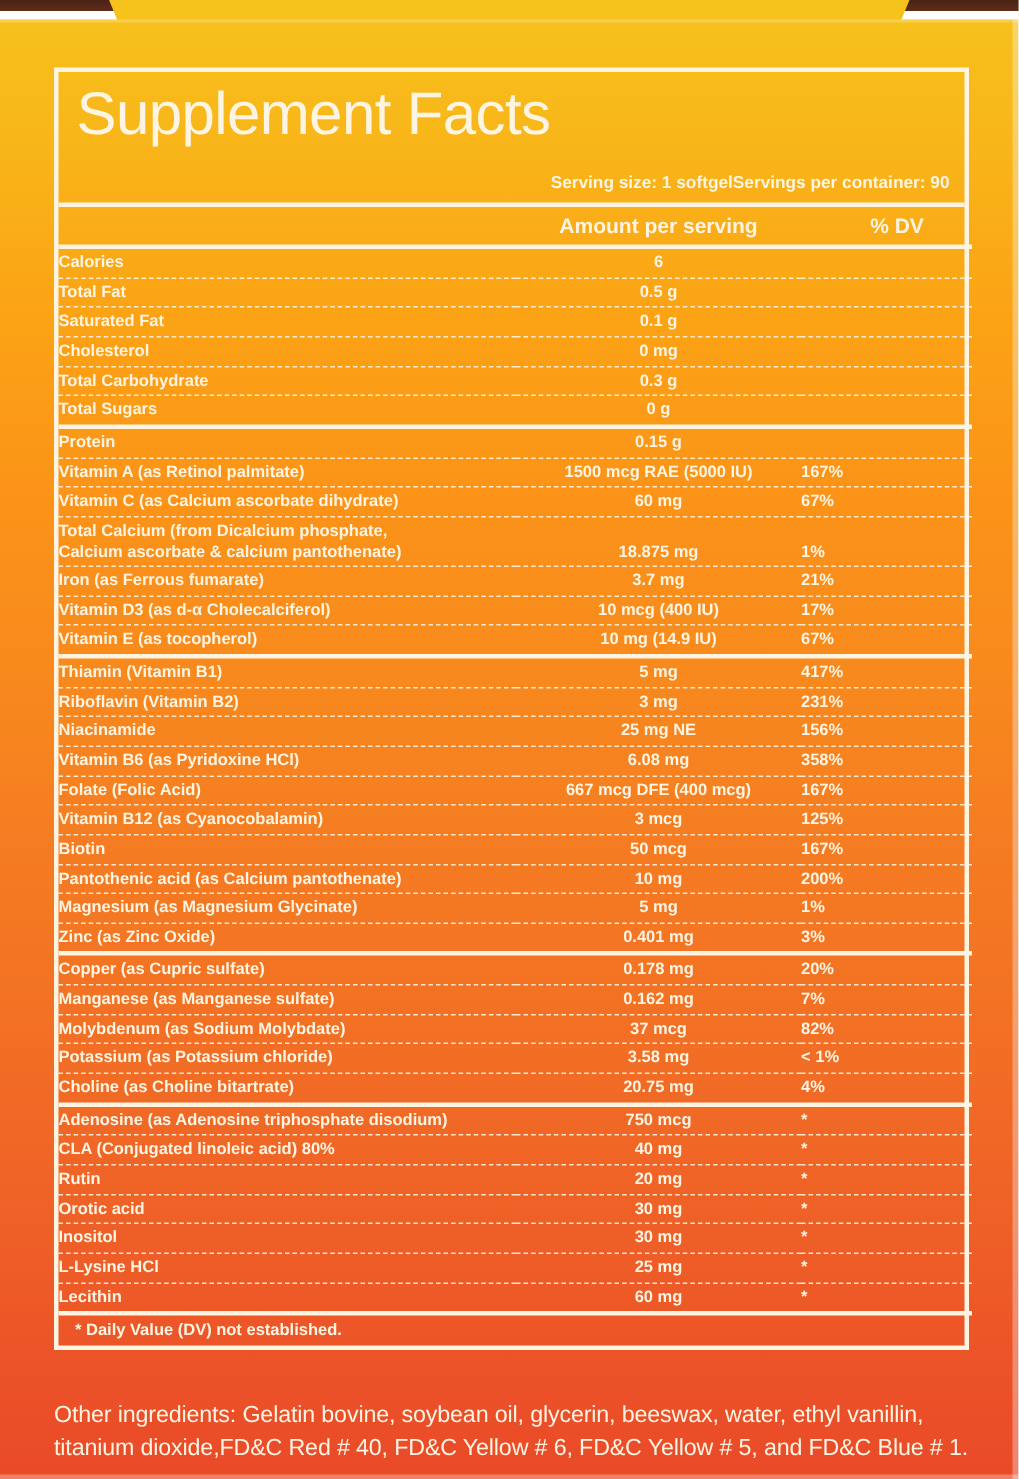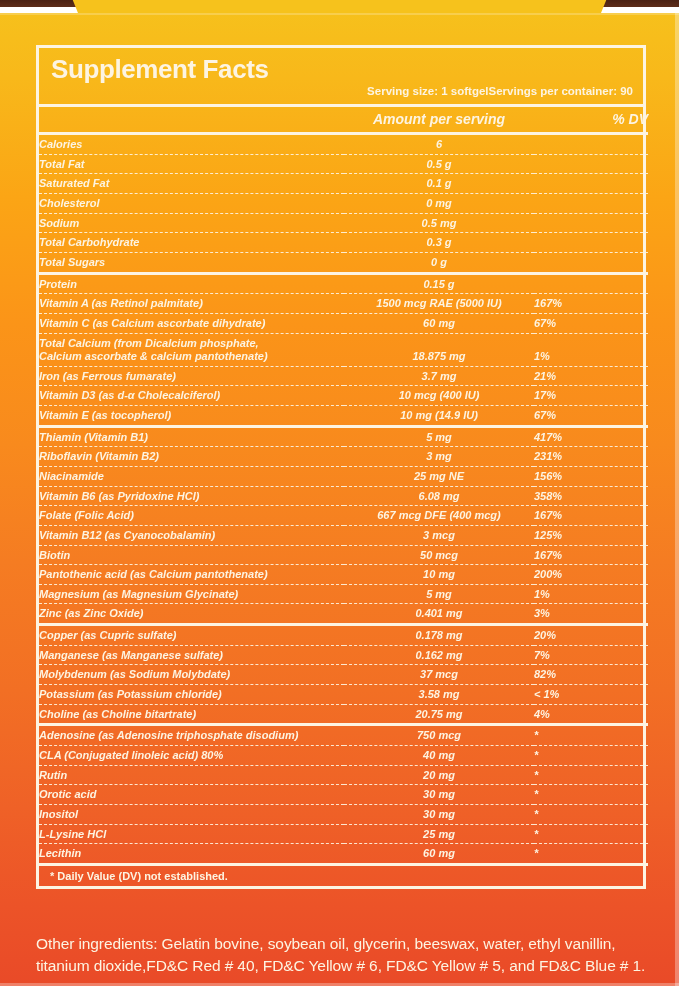--- a/index.html
+++ b/index.html
@@ -73,46 +73,45 @@
     box-sizing: border-box;
     border: 3px solid #fdf4e2;
     padding: 0;
   }
 
   .panel-head {
     padding: 6px 10px 6px 12px;
   }
   .facts-title {
     color: #fdf4e2;
-    font-size: 26px;
-    font-weight: bold;
+    font-size: 40px;
+    font-weight: normal;
     letter-spacing: -0.4px;
     line-height: 1.0;
-    margin: 2px 0 3px 0;
+    margin: 2px 0 20px 0;
   }
   .serving-line {
     display: flex;
     justify-content: flex-end;
     align-items: baseline;
     color: #fdf4e2;
     font-size: 11.5px;
     font-weight: bold;
     padding-bottom: 1px;
   }
 
   .head-rule {
     height: 3px;
     background: #fdf4e2;
   }
 
   table.facts {
     width: 100%;
     border-collapse: collapse;
     table-layout: fixed;
-    font-style: italic;
   }
   table.facts td {
     color: #fdf4e2;
     font-size: 11px;
     font-weight: bold;
     padding: 3px 0 3px 0;
     vertical-align: middle;
     line-height: 1.15;
   }
   td.c-name   { width: 305px; padding-left: 11px; text-align: left; }
@@ -121,21 +120,21 @@
 
   tr.dashed td { border-bottom: 1px dashed rgba(253,244,226,0.9); }
   tr.solid  td { border-bottom: 3px solid #fdf4e2; }
   tr.norule td { border-bottom: none; }
 
   tr.colhead td {
     font-size: 14px;
     padding: 4px 0 5px 0;
   }
   tr.colhead td.c-amt { text-align: center; }
-  tr.colhead td.c-dv  { text-align: right; padding-left: 14px; }
+  tr.colhead td.c-dv  { text-align: center; padding-left: 14px; }
 
   tr.wrap-top td { padding-bottom: 0px; }
   tr.wrap-bot td { padding-top: 1px; }
 
   .footnote {
     color: #fdf4e2;
     font-size: 11px;
     font-weight: bold;
     padding: 4px 0 4px 11px;
   }
@@ -198,25 +197,20 @@
             <td class="c-name">Saturated Fat</td>
             <td class="c-amt">0.1 g</td>
             <td class="c-dv"></td>
           </tr>
           <tr class="dashed">
             <td class="c-name">Cholesterol</td>
             <td class="c-amt">0 mg</td>
             <td class="c-dv"></td>
           </tr>
           <tr class="dashed">
-            <td class="c-name">Sodium</td>
-            <td class="c-amt">0.5 mg</td>
-            <td class="c-dv"></td>
-          </tr>
-          <tr class="dashed">
             <td class="c-name">Total Carbohydrate</td>
             <td class="c-amt">0.3 g</td>
             <td class="c-dv"></td>
           </tr>
           <tr class="solid">
             <td class="c-name">Total Sugars</td>
             <td class="c-amt">0 g</td>
             <td class="c-dv"></td>
           </tr>
           <tr class="dashed">

